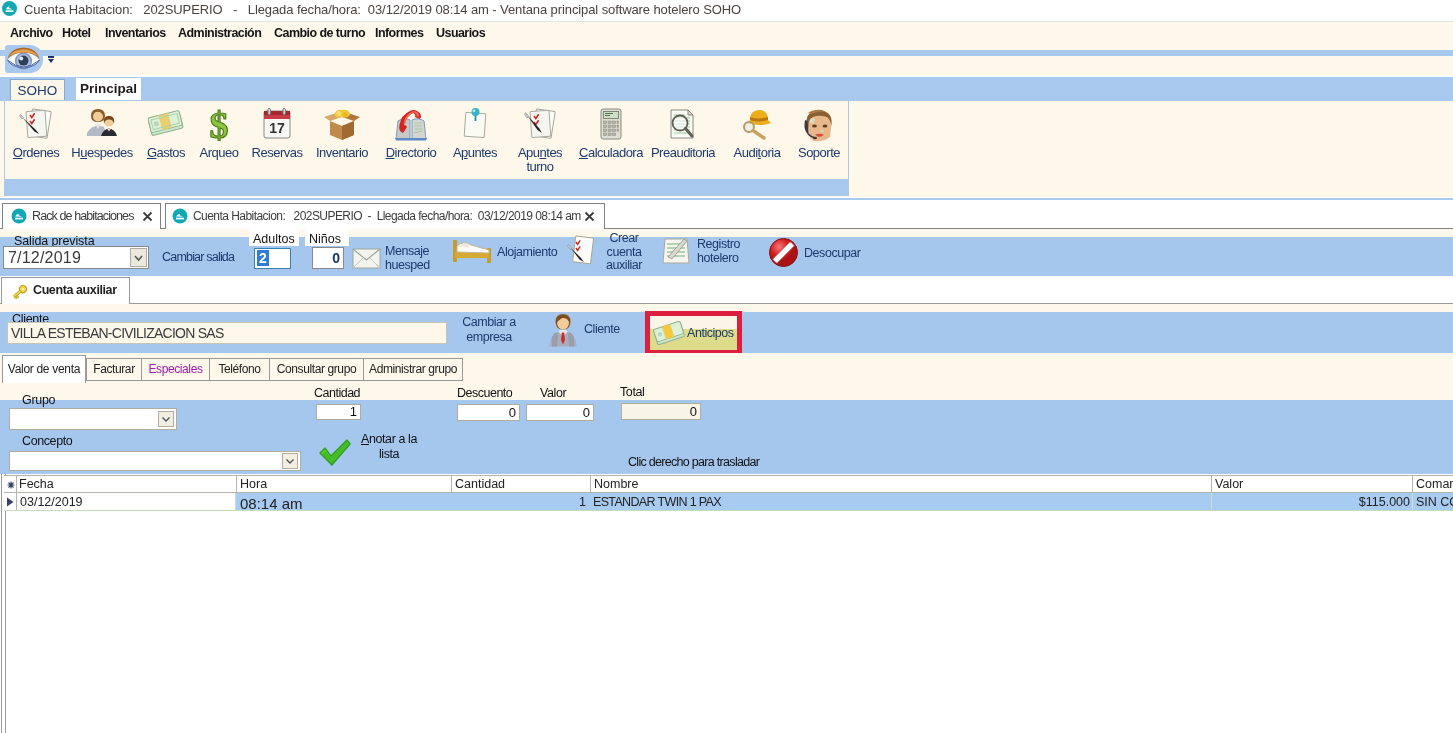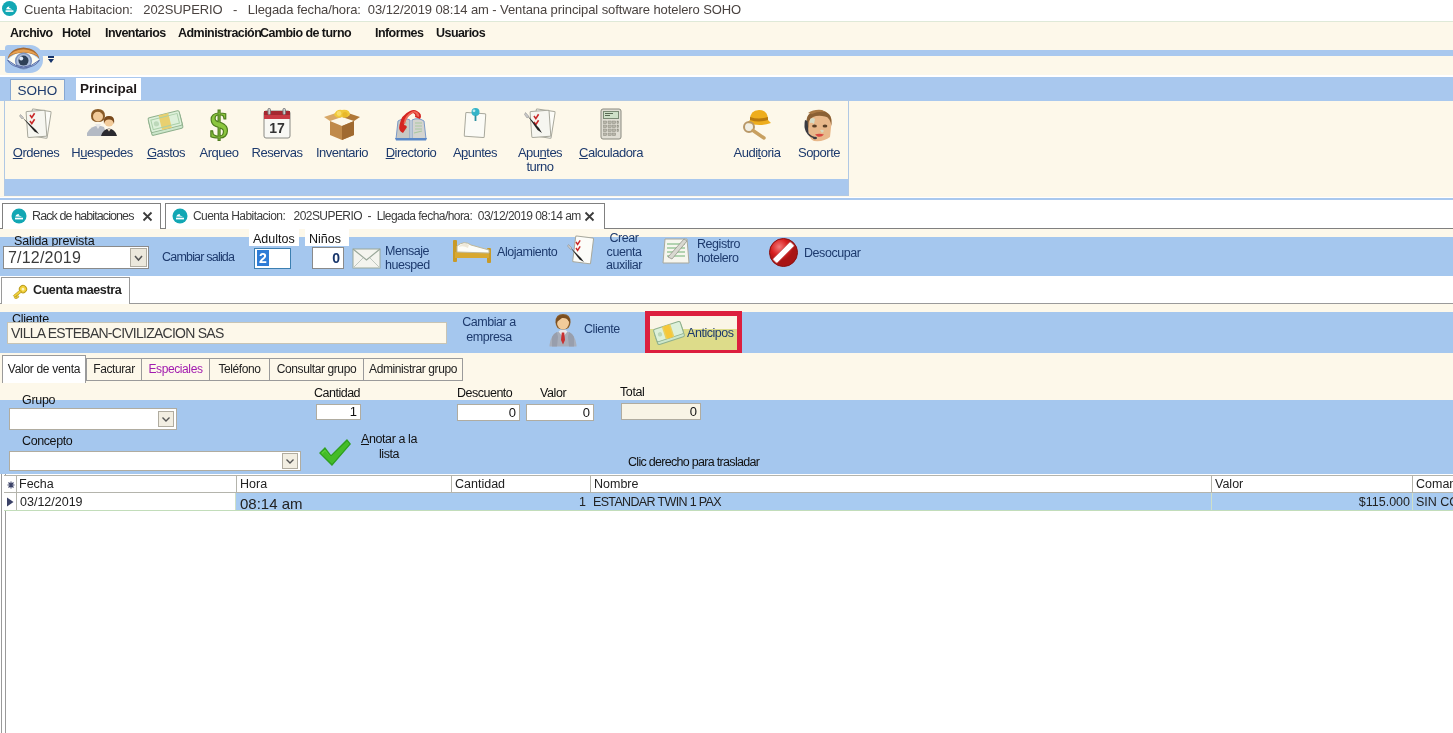--- a/index.html
+++ b/index.html
@@ -24,21 +24,21 @@
     </svg>
 </div>
 <div class="abs" style="left:24px;top:2px;font-size:13px;letter-spacing:-0.1px;color:#4a4340;white-space:pre;">Cuenta Habitacion:   202SUPERIO   -   Llegada fecha/hora:  03/12/2019 08:14 am - Ventana principal software hotelero SOHO</div>
 
 <div class="abs" style="left:0;top:21px;width:1453px;height:23px;background:#fdf8ea;border-top:1px solid #dfe9d8;"></div>
 <div class="abs" id="menubar" style="left:0;top:26px;width:1453px;height:16px;font-size:12.5px;font-weight:600;letter-spacing:-0.55px;color:#151515;">
   <span class="abs" style="left:10px;">Archivo</span>
   <span class="abs" style="left:62px;">Hotel</span>
   <span class="abs" style="left:105px;">Inventarios</span>
   <span class="abs" style="left:178px;">Administración</span>
-  <span class="abs" style="left:260px;">Cambio de turno</span>
+  <span class="abs" style="left:274px;">Cambio de turno</span>
   <span class="abs" style="left:375px;">Informes</span>
   <span class="abs" style="left:436px;">Usuarios</span>
 </div>
 
 <div class="abs" style="left:0;top:44px;width:1453px;height:31px;background:#fdf8ea;"></div>
 <div class="abs" style="left:0;top:50px;width:1453px;height:6px;background:#a9c8ee;"></div>
 <div class="abs" style="left:5px;top:45px;width:38px;height:28px;background:#a9c8ee;border-radius:3px 13px 13px 3px;"></div>
 <div class="abs" id="eyeicon" style="left:6px;top:45px;width:35px;height:28px;">
 <svg width="35" height="28" viewBox="0 0 35 28">
 <path d="M1.5 15 Q17.5 -1 33.5 15 Q17.5 29 1.5 15 Z" fill="#fdfdf2"></path>
@@ -188,20 +188,30 @@
           <rect x="16" y="22" width="3.2" height="2.6"></rect>
           <rect x="20.5" y="22" width="3.2" height="2.6"></rect>
           <rect x="25" y="22" width="1.6" height="2.6"></rect>
    <rect x="11.5" y="26" width="3.2" height="2.6"></rect>
           <rect x="16" y="26" width="3.2" height="2.6"></rect>
           <rect x="20.5" y="26" width="3.2" height="2.6"></rect>
   </g>
  </svg>
  <div class="rlab"><u>C</u>alculadora</div>
 </div>
+<div class="ritem" style="left:683px;">
+ <svg width="38" height="36" viewBox="0 0 38 36">
+  <path d="M7 3 H24 L29 8 V31 H7 Z" fill="#fbfbf6" stroke="#8a8a84"></path>
+  <path d="M24 3 L24 8 L29 8 Z" fill="#d8d8d0" stroke="#8a8a84"></path>
+  <path d="M10 8 h11 M10 11 h16 M10 14 h16 M10 17 h16 M10 20 h16 M10 23 h16 M10 26 h16" stroke="#9cc89c" stroke-width="1.2"></path>
+  <circle cx="16" cy="16" r="7.5" fill="#ffffff" fill-opacity="0.55" stroke="#606058" stroke-width="1.8"></circle>
+  <path d="M21.5 21.5 L28 29" stroke="#606058" stroke-width="3" stroke-linecap="round"></path>
+ </svg>
+ <div class="rlab">Preauditoria</div>
+</div>
 <div class="ritem" style="left:757px;">
  <svg width="38" height="36" viewBox="0 0 38 36">
   <path d="M12 13 Q12 3 21 3 Q30 3 30 13 L33 16 Q22 20 9 16 Z" fill="#eead1d"></path>
   <path d="M12 13 Q21 16 30 13 L30 10 Q21 13 12 10 Z" fill="#b87a10"></path>
   <circle cx="11" cy="20" r="5" fill="#e8e8e0" fill-opacity="0.6" stroke="#b89868" stroke-width="2"></circle>
   <path d="M15 23.5 L26 31" stroke="#c8a060" stroke-width="3.4" stroke-linecap="round"></path>
  </svg>
  <div class="rlab">Audi<u>t</u>oria</div>
 </div>
 <div class="ritem" style="left:819px;">
@@ -333,21 +343,21 @@
 <div class="abs" id="cmtab" style="left:1px;top:277px;width:129px;height:27px;">
   <svg class="abs" style="left:10px;top:7px;" width="17" height="15" viewBox="0 0 17 15">
     <g transform="translate(17,0) scale(-1,1) rotate(40 8 7)">
     <circle cx="4.5" cy="7.5" r="3.6" fill="#f4d23c" stroke="#b89a1a"></circle>
     <circle cx="4.5" cy="7.5" r="1.4" fill="#fcf4c0"></circle>
     <rect x="7.5" y="6.3" width="8.5" height="2.4" fill="#f4d23c" stroke="#b89a1a" stroke-width="0.7"></rect>
     <rect x="12.5" y="8.4" width="1.8" height="2.4" fill="#f4d23c" stroke="#b89a1a" stroke-width="0.7"></rect>
     <rect x="15" y="8.4" width="1.5" height="2.4" fill="#f4d23c" stroke="#b89a1a" stroke-width="0.7"></rect>
     </g>
   </svg>
-  <span class="abs" style="left:32px;top:6px;font-size:12.5px;font-weight:bold;letter-spacing:-0.4px;color:#222;">Cuenta maestra</span>
+  <span class="abs" style="left:32px;top:6px;font-size:12.5px;font-weight:bold;letter-spacing:-0.4px;color:#222;">Cuenta auxiliar</span>
 </div>
 
 <div class="abs" style="left:0;top:304px;width:1453px;height:8px;background:#fdf8ea;"></div>
 <div class="abs" style="left:0;top:312px;width:1453px;height:41px;background:#a5c7ee;"></div>
 <div class="abs" id="clientbar" style="left:0;top:304px;width:1453px;height:56px;">
   <span class="abs" style="left:12px;top:8px;font-size:12.5px;letter-spacing:-0.3px;color:#111;">Cliente</span>
   <div class="abs" style="left:7px;top:18px;width:440px;height:22px;background:#fdf8ea;border:1px solid #c8c4b4;">
     <span class="abs" style="left:3px;top:2px;font-size:14px;color:#3a3a3a;letter-spacing:-0.75px;">VILLA ESTEBAN-CIVILIZACION SAS</span>
   </div>
   <span class="abs lbl" style="left:462px;top:11px;width:90px;text-align:center;line-height:15px;margin-left:-18px;">Cambiar a<br>empresa</span>

